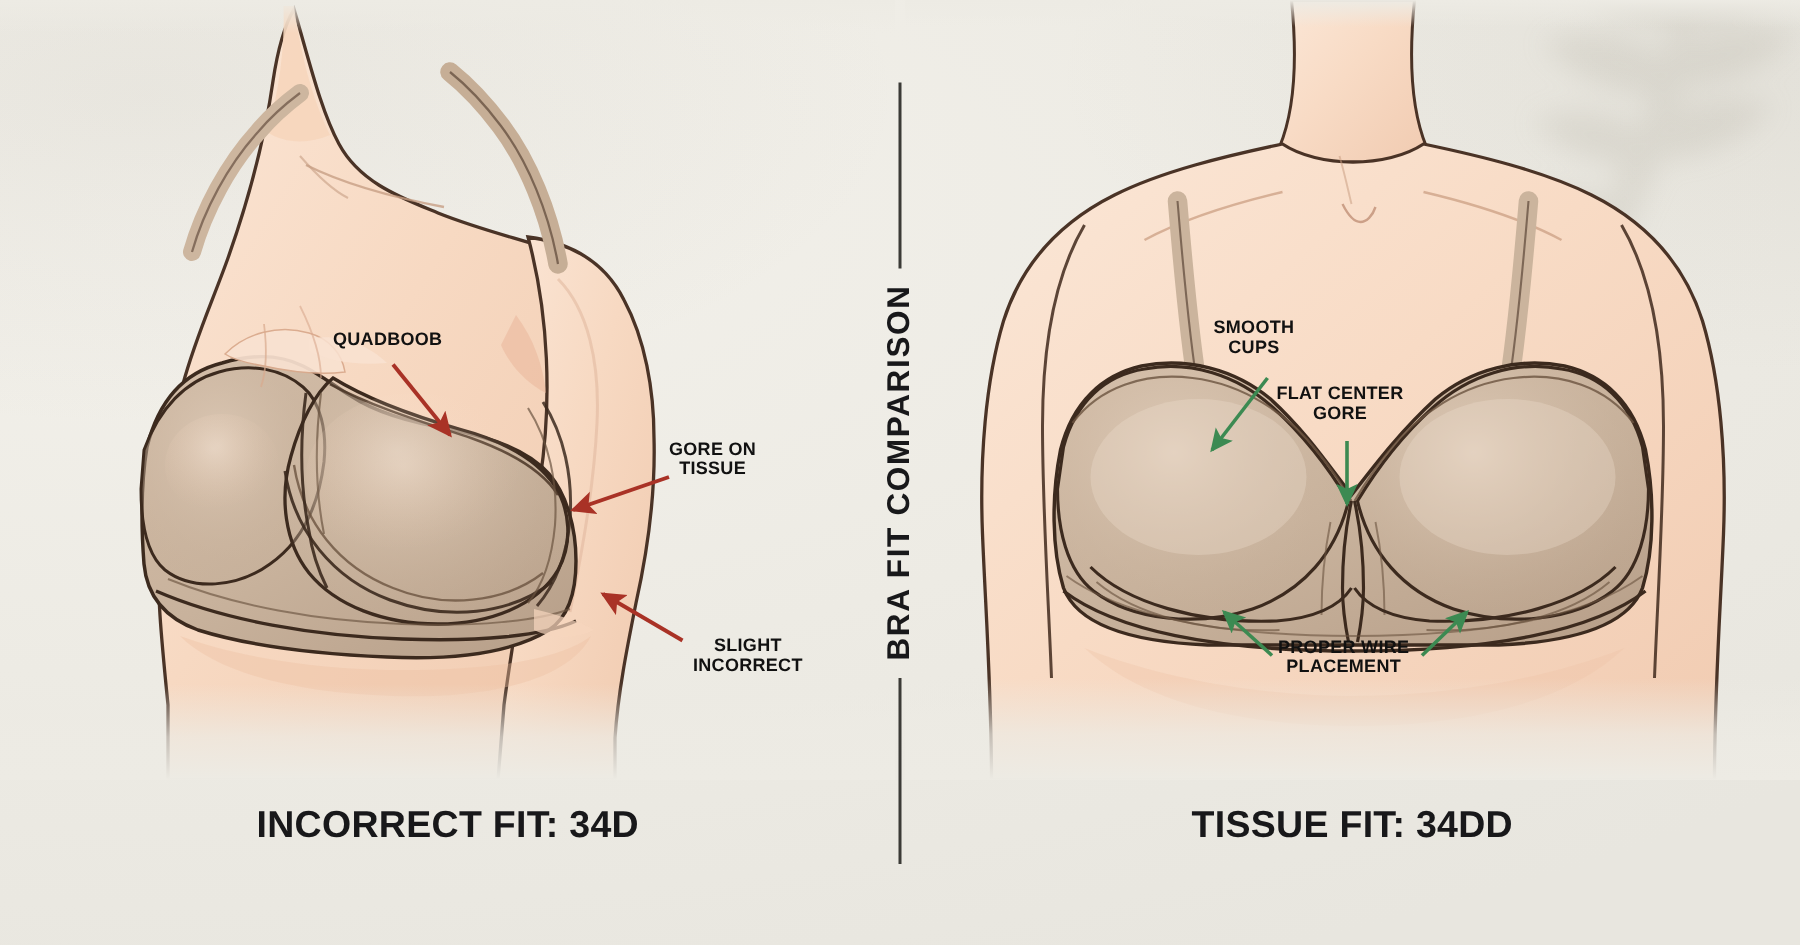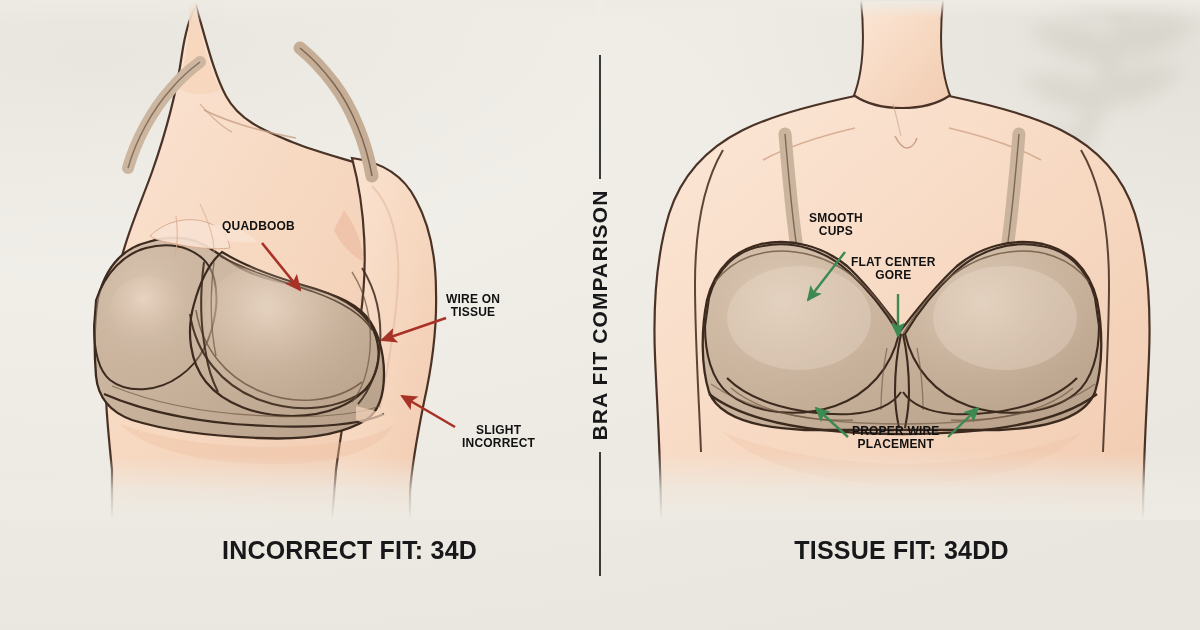--- a/index.html
+++ b/index.html
@@ -38,21 +38,21 @@
       radial-gradient(60% 50% at 8% 10%, rgba(170,165,152,.13) 0%, rgba(170,165,152,0) 70%),
       radial-gradient(55% 45% at 97% 8%, rgba(160,155,142,.10) 0%, rgba(160,155,142,0) 70%);
   }
 
   
   .panel {
     position: absolute;
     top: 0;
     height: 630px;
   }
-  .panel-left  { left: 0;    width: 597px; padding-left: 34px; }
+  .panel-left  { left: 0;    width: 597px; }
   .panel-right { left: 603px; width: 597px; }
 
   .figure-wrap {
     position: absolute;
     left: 0;
     top: 0;
     width: 100%;
     height: 520px;
   }
   .figure-wrap svg { display: block; }
@@ -445,21 +445,21 @@
     </g>
     <g>
       <line x1="848" y1="437" x2="816" y2="408" stroke="#3c8a52" stroke-width="2.4" marker-end="url(#ah-green)"></line>
     </g>
     <g>
       <line x1="948" y1="437" x2="978" y2="408" stroke="#3c8a52" stroke-width="2.4" marker-end="url(#ah-green)"></line>
     </g>
   </svg>
 
   <div class="anno lft" id="anno-quadboob">QUADBOOB</div>
-  <div class="anno ctr" id="anno-wire-tissue">WIRE ON
+  <div class="anno ctr" id="anno-wire-tissue">GORE ON
 TISSUE</div>
   <div class="anno ctr" id="anno-slight-overflow">SLIGHT
 INCORRECT</div>
 
   <div class="anno ctr" id="anno-smooth-cups">SMOOTH
 CUPS</div>
   <div class="anno ctr" id="anno-flat-gore">FLAT CENTER
 GORE</div>
   <div class="anno ctr" id="anno-proper-wire">PROPER WIRE
 PLACEMENT</div>

